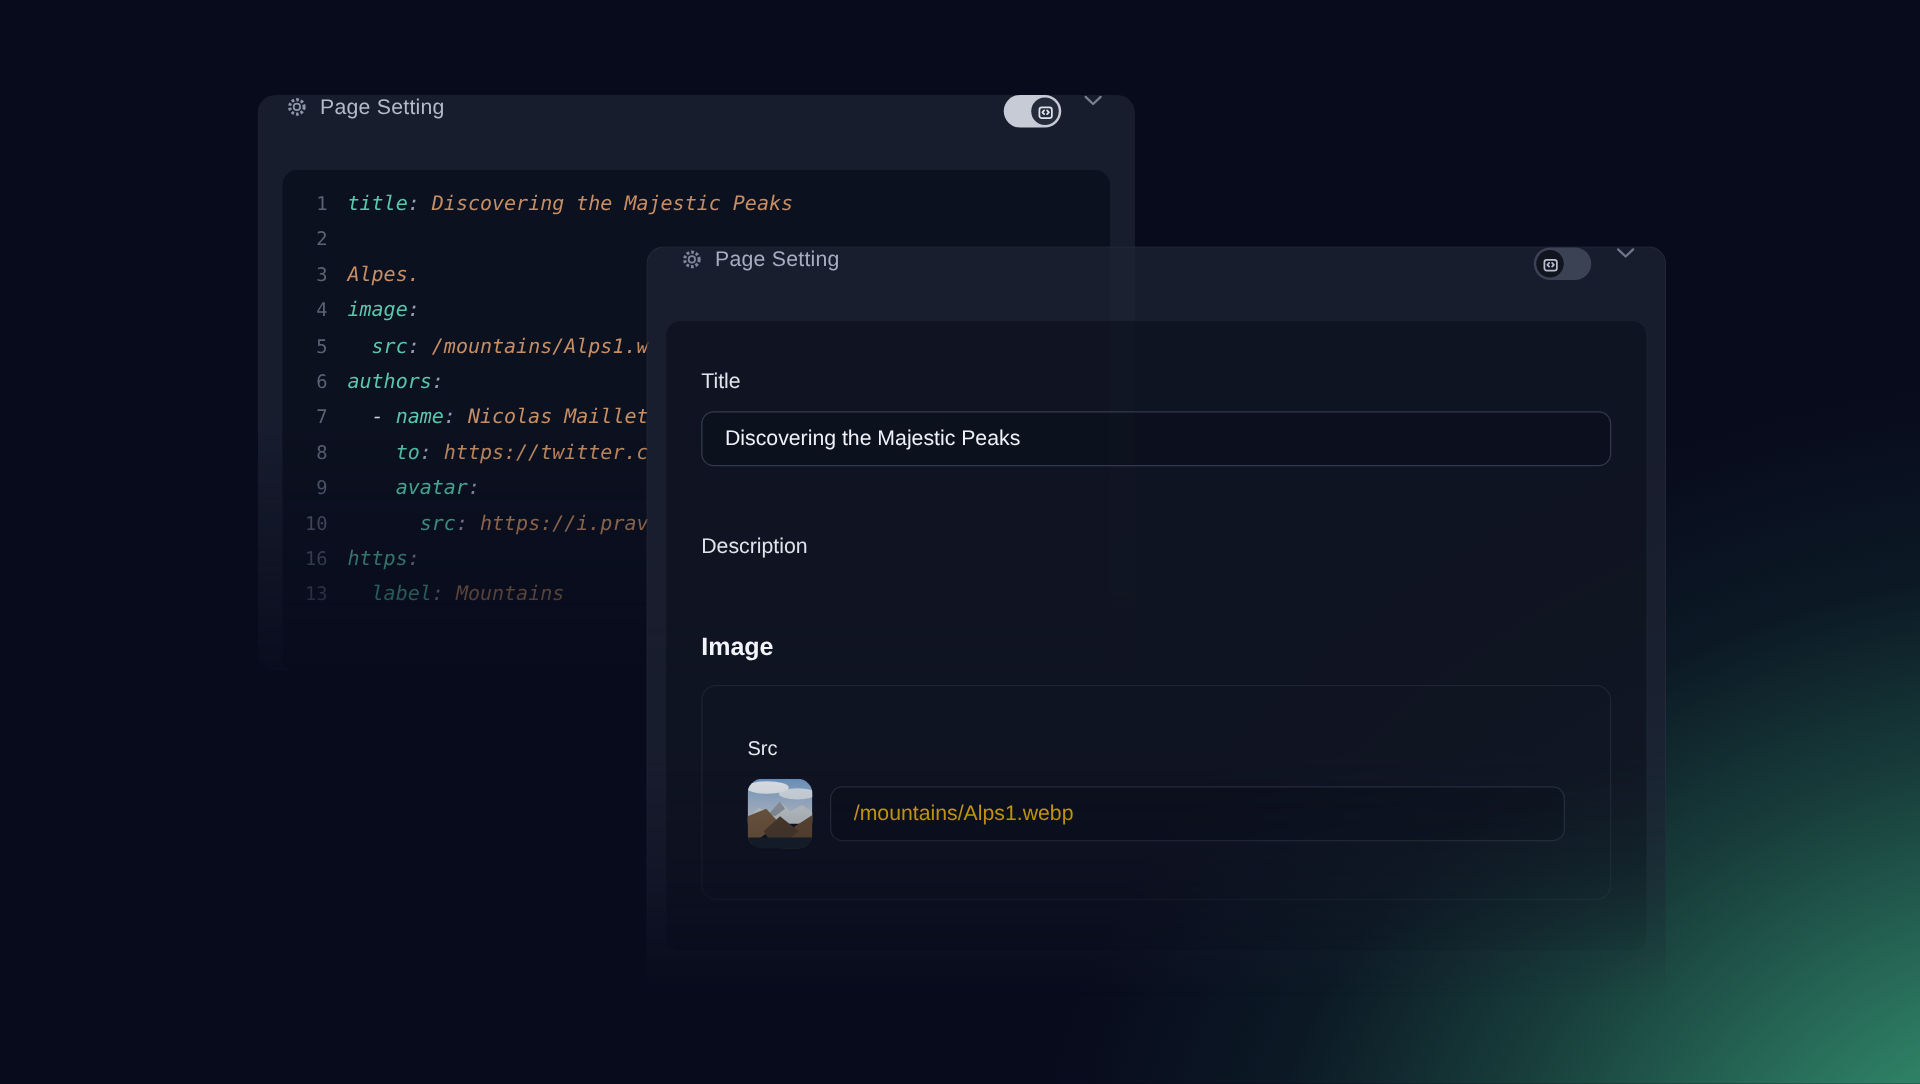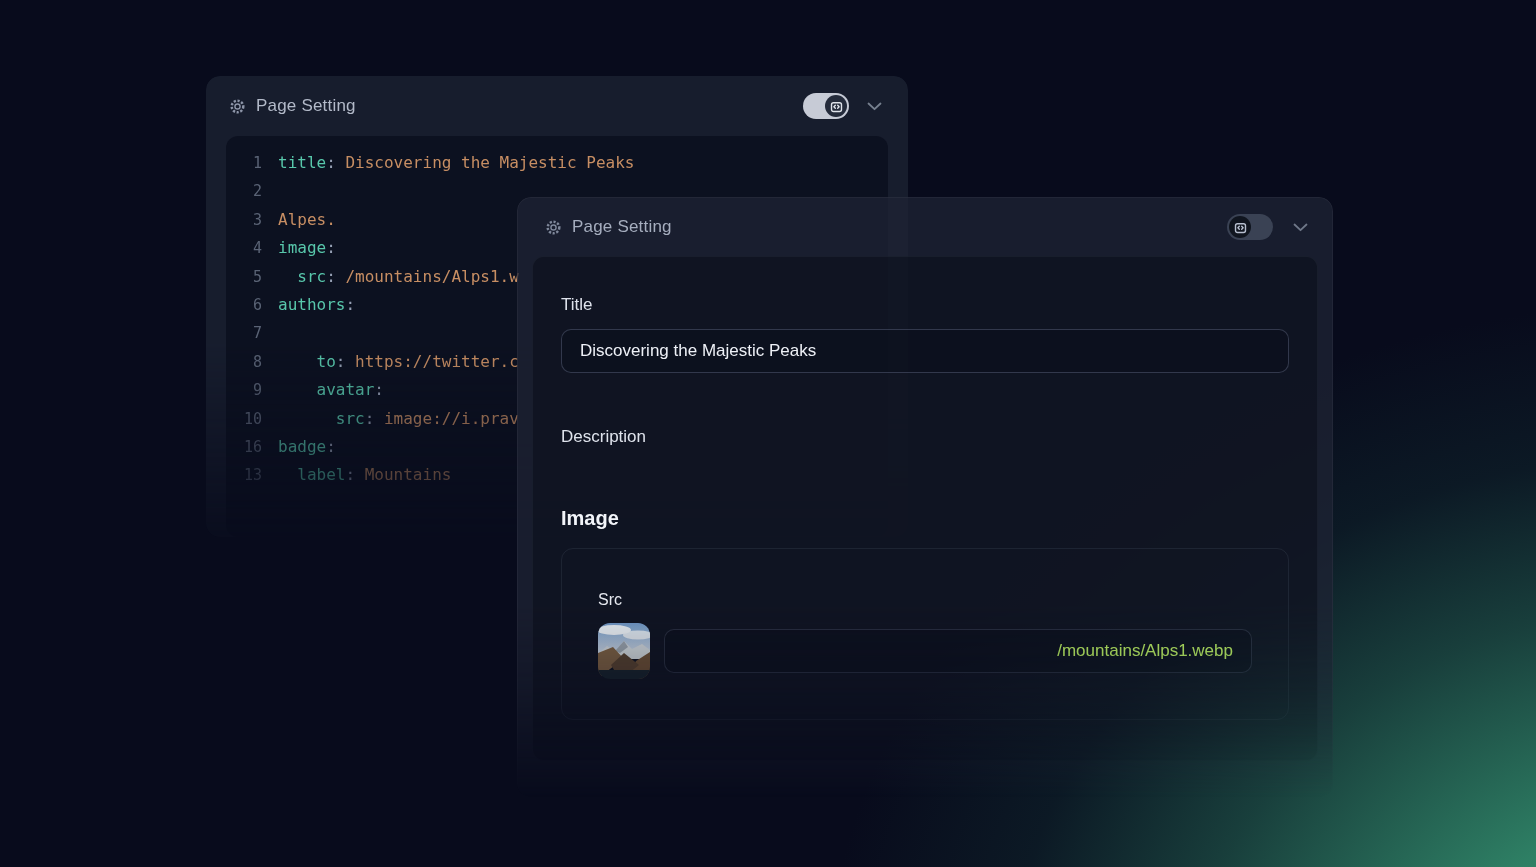--- a/index.html
+++ b/index.html
@@ -11,21 +11,21 @@
         #3c9a77 0%, #2e7f64 20%, rgba(38,105,86,.55) 42%,
         rgba(22,62,60,.28) 58%, rgba(8,11,28,0) 74%),
       #080b1c;
     position:relative;
     color:#e7eaf2;
   }
 
   
   .panel { position:absolute; border-radius:14px;
            box-shadow:0 30px 70px rgba(0,0,0,.45); }
-  .panel-header { display:flex; align-items:center; }
+  .panel-header { display:flex; align-items:flex-start; }
   .panel-title { font-size:17px; letter-spacing:.2px; }
   .spacer { flex:1; }
 
   .gear { font-size:18px; line-height:1; display:inline-flex; }
   .chev { display:inline-flex; }
 
   
   .switch { width:46px; height:26px; border-radius:13px; position:relative;
             cursor:pointer; flex:none; }
   .switch .knob { position:absolute; top:2px; width:22px; height:22px;
@@ -45,21 +45,21 @@
   .back-panel .panel-title { margin-left:9px; color:#b3bac9; }
   .back-panel .gear { color:#8d95a8; }
   .back-panel .chev { margin-left:18px; color:#77808f; }
 
   .code-card { margin:0 20px; height:401px; border-radius:12px;
     background:rgba(12,16,32,.92); padding:13px 0; overflow:hidden; }
   .code-line { display:flex; line-height:28.4px;
     font-family:"DejaVu Sans Mono", monospace; font-size:16px; }
   .code-line .ln { width:36px; text-align:right; margin-right:16px;
     color:#5a6375; flex:none; font-size:15px; }
-  .code-line .code-text { white-space:pre; }
+  .code-line .code-text { white-space:pre;font-style:italic; }
   .tok-k { color:#58c7ab; }
   .tok-p { color:#96a0b4; }
   .tok-s { color:#c78e63; }
   .tok-d { color:#cdd3de; }
 
   
   .front-panel { left:517px; top:197px; width:816px; height:600px;
     background:rgba(29,35,51,.78); z-index:2;
     border:1px solid rgba(255,255,255,.045);
     -webkit-mask-image:linear-gradient(180deg,#000 0%,#000 68%,rgba(0,0,0,.65) 82%,rgba(0,0,0,.25) 93%,transparent 100%);
@@ -82,22 +82,22 @@
   .field + .field { margin-top:54px; }
 
   .group-heading { margin-top:60px; font-size:20px; font-weight:700;
     color:#f2f4f9; margin-bottom:18px; }
   .image-card { border:1px solid rgba(160,175,205,.10); border-radius:12px;
     padding:42px 36px 40px; }
   .sub-label { font-size:16px; color:#e6e9f0; margin-bottom:14px; }
   .src-row { display:flex; align-items:center; gap:14px; }
   .thumb { width:52px; height:56px; border-radius:12px; overflow:hidden; flex:none; }
   .thumb svg { display:block; width:100%; height:100%; }
-  .src-row .text-input { flex:1; color:#bef264;
-    border-color:rgba(138,152,184,.22);text-align:right; }
+  .src-row .text-input { flex:1; color:#eab308;
+    border-color:rgba(138,152,184,.22); }
 </style>
 </head>
 <body>
 
 <div class="panel back-panel">
   <div class="panel-header">
     <span class="gear">
       <svg width="19" height="19" viewBox="0 0 20 20" fill="none" stroke="currentColor">
         <circle cx="10" cy="10" r="6.1" stroke-width="2.6" stroke-dasharray="2.3 1.7"></circle>
         <circle cx="10" cy="10" r="2.7" stroke-width="1.5"></circle>
@@ -140,36 +140,37 @@
         <div class="code-line">
           <span class="ln">5</span>
           <span class="code-text"><span class="tok-p">  </span><span class="tok-k">src</span><span class="tok-p">: </span><span class="tok-s">/mountains/Alps1.w</span></span>
         </div>
         <div class="code-line">
           <span class="ln">6</span>
           <span class="code-text"><span class="tok-k">authors</span><span class="tok-p">:</span></span>
         </div>
         <div class="code-line">
           <span class="ln">7</span>
+          <span class="code-text"><span class="tok-p">  </span><span class="tok-d">- </span><span class="tok-k">name</span><span class="tok-p">: </span><span class="tok-s">Nicolas Maillet</span></span>
         </div>
         <div class="code-line">
           <span class="ln">8</span>
           <span class="code-text"><span class="tok-p">    </span><span class="tok-k">to</span><span class="tok-p">: </span><span class="tok-s">https://twitter.c</span></span>
         </div>
         <div class="code-line">
           <span class="ln">9</span>
           <span class="code-text"><span class="tok-p">    </span><span class="tok-k">avatar</span><span class="tok-p">:</span></span>
         </div>
         <div class="code-line">
           <span class="ln">10</span>
-          <span class="code-text"><span class="tok-p">      </span><span class="tok-k">src</span><span class="tok-p">: </span><span class="tok-s">image://i.prav</span></span>
+          <span class="code-text"><span class="tok-p">      </span><span class="tok-k">src</span><span class="tok-p">: </span><span class="tok-s">https://i.prav</span></span>
         </div>
         <div class="code-line">
           <span class="ln">16</span>
-          <span class="code-text"><span class="tok-k">badge</span><span class="tok-p">:</span></span>
+          <span class="code-text"><span class="tok-k">https</span><span class="tok-p">:</span></span>
         </div>
         <div class="code-line">
           <span class="ln">13</span>
           <span class="code-text"><span class="tok-p">  </span><span class="tok-k">label</span><span class="tok-p">: </span><span class="tok-s">Mountains</span></span>
         </div>
       </div>
   </div>
 </div>
 
 <div class="panel front-panel">

